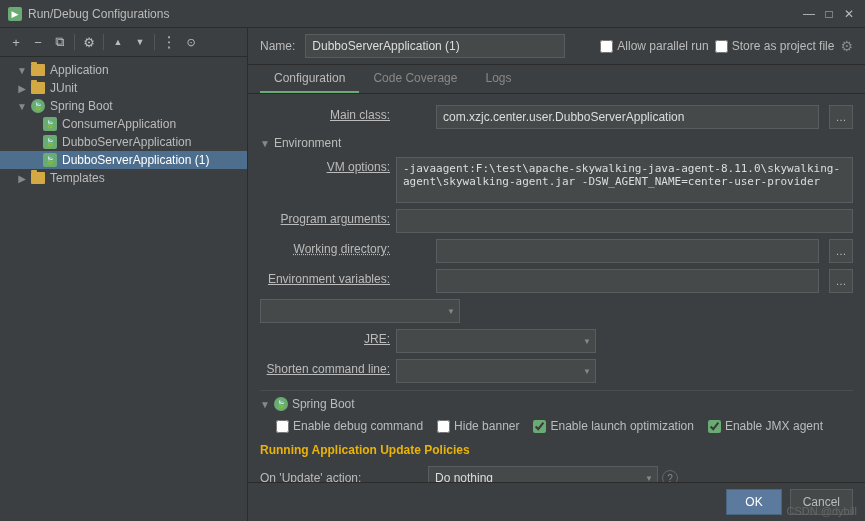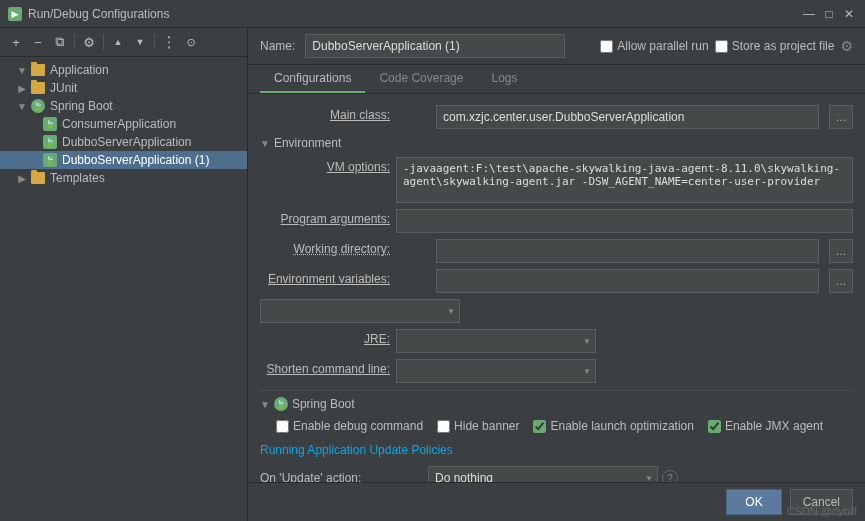--- a/index.html
+++ b/index.html
@@ -316,22 +316,23 @@
       display: flex;
       align-items: center;
       gap: 14px;
       padding: 4px 0 4px 16px;
     }
     .update-policies {
       padding: 4px 0;
     }
     .policy-label {
       font-size: 12px;
-      color: #0ea5e9;
+      color: #eab308;
       padding: 2px 0 6px 0;
+      font-weight: bold;
     }
     .policy-row {
       display: flex;
       align-items: center;
       gap: 8px;
       padding: 3px 0;
     }
     .policy-row-label {
       width: 160px;
       min-width: 160px;
@@ -504,21 +505,21 @@
         </label>
         <label class="checkbox-label">
           <input type="checkbox" style="">
           <span>Store as project file</span>
         </label>
         <button class="gear-btn">⚙</button>
       </div>
     </div>
 
     <div class="tabs">
-      <div class="tab active">Configurations</div>
+      <div class="tab active">Configuration</div>
       <div class="tab">Code Coverage</div>
       <div class="tab">Logs</div>
     </div>
 
     <div class="config-body">
 
       <div class="form-row">
         <span class="form-label">Main class:</span>
         <div class="form-input-browse">
           <input class="form-input" type="text" style="flex: 1 1 0%;" value="com.xzjc.center.user.DubboServerApplication">

